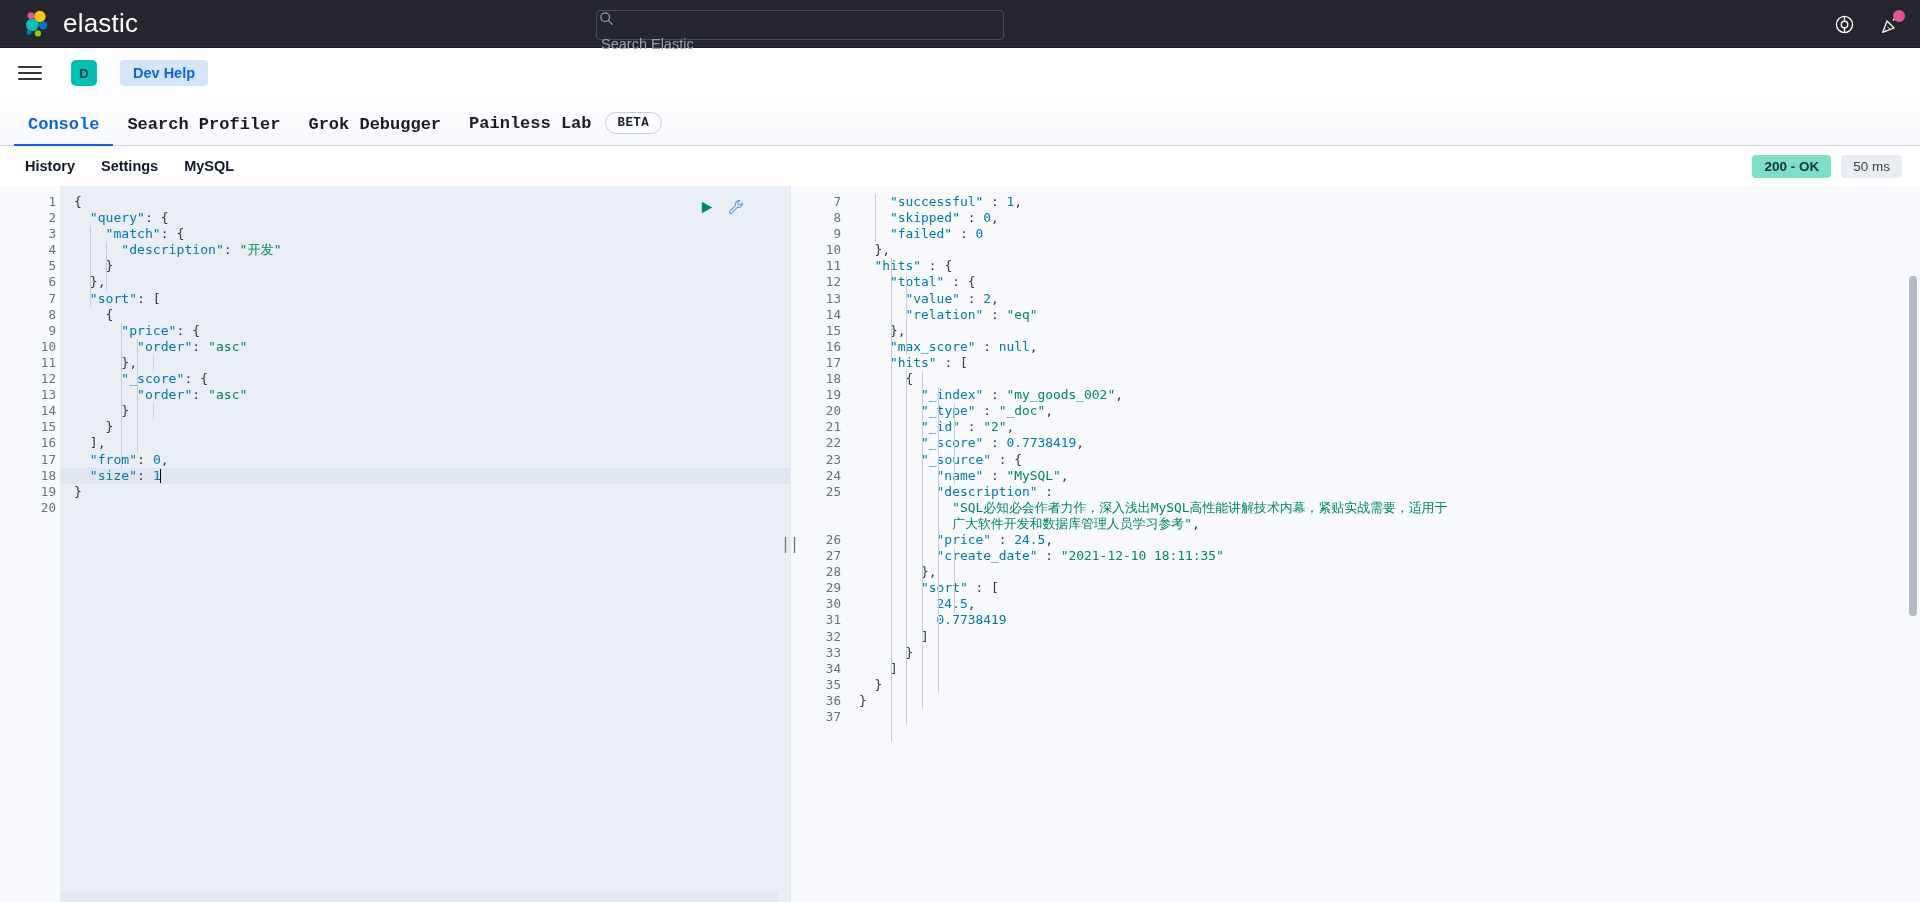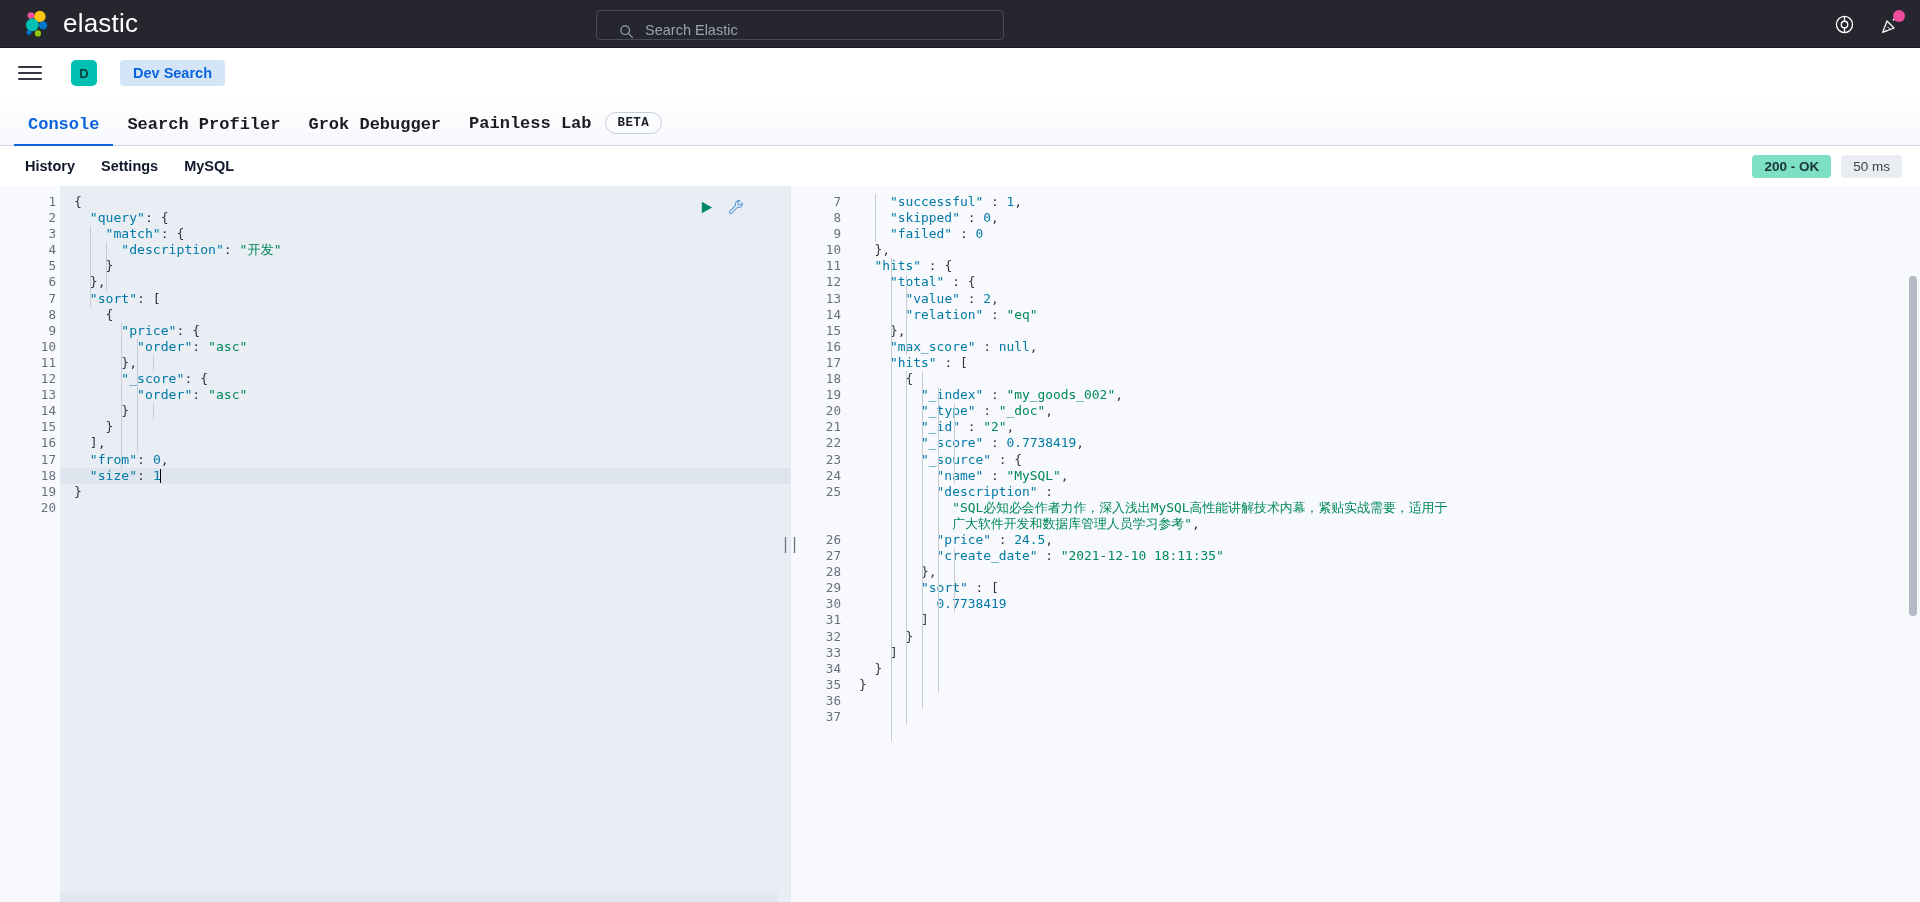--- a/index.html
+++ b/index.html
@@ -37,23 +37,24 @@
     left: 596px;
     top: 10px;
     width: 408px;
     height: 30px;
   }
   #global-search {
     width: 100%; height: 100%;
     background: #25262e;
     border: 1px solid #4a4c54;
     border-radius: 4px;
-    display: flex; align-items: flex-end;
-    padding-left: 22px;
+    display: flex; align-items: flex-start;
+    padding-left: 2px;
     gap: 9px;
+    flex-direction: column;
   }
   #global-search svg { flex: 0 0 auto; }
   #global-search-input {
     background: transparent;
     border: none; outline: none;
     color: #98a2b3;
     font-size: 14.5px;
     font-family: "Liberation Sans", sans-serif;
     width: 100%;
   }
@@ -377,21 +378,21 @@
   </div>
 </div>
 
 <div id="breadcrumb-bar">
   <button id="hamburger-button">
     <span></span>
       <span></span>
       <span></span>
   </button>
   <div id="space-avatar">D</div>
-  <div id="breadcrumb-crumb">Dev Search</div>
+  <div id="breadcrumb-crumb">Dev Help</div>
 </div>
 
 <div id="tabs-bar">
   <button class="tab active">
     <span>Console</span>
   </button>
   <button class="tab">
     <span>Search Profiler</span>
   </button>
   <button class="tab">
@@ -555,20 +556,21 @@
         <div class="line"><span class="k-punc">        </span><span class="k-key">"_score"</span><span class="k-punc"> : </span><span class="k-num">0.7738419</span><span class="k-punc">,</span></div>
         <div class="line"><span class="k-punc">        </span><span class="k-key">"_source"</span><span class="k-punc"> : {</span></div>
         <div class="line"><span class="k-punc">          </span><span class="k-key">"name"</span><span class="k-punc"> : </span><span class="k-str">"MySQL"</span><span class="k-punc">,</span></div>
         <div class="line"><span class="k-punc">          </span><span class="k-key">"description"</span><span class="k-punc"> :</span></div>
         <div class="line"><span class="k-punc">            </span><span class="k-str">"SQL必知必会作者力作，深入浅出MySQL高性能讲解技术内幕，紧贴实战需要，适用于</span></div>
         <div class="line"><span class="k-punc">            </span><span class="k-str">广大软件开发和数据库管理人员学习参考"</span><span class="k-punc">,</span></div>
         <div class="line"><span class="k-punc">          </span><span class="k-key">"price"</span><span class="k-punc"> : </span><span class="k-num">24.5</span><span class="k-punc">,</span></div>
         <div class="line"><span class="k-punc">          </span><span class="k-key">"create_date"</span><span class="k-punc"> : </span><span class="k-str">"2021-12-10 18:11:35"</span></div>
         <div class="line"><span class="k-punc">        },</span></div>
         <div class="line"><span class="k-punc">        </span><span class="k-key">"sort"</span><span class="k-punc"> : [</span></div>
+        <div class="line"><span class="k-punc">          </span><span class="k-num">24.5</span><span class="k-punc">,</span></div>
         <div class="line"><span class="k-punc">          </span><span class="k-num">0.7738419</span></div>
         <div class="line"><span class="k-punc">        ]</span></div>
         <div class="line"><span class="k-punc">      }</span></div>
         <div class="line"><span class="k-punc">    ]</span></div>
         <div class="line"><span class="k-punc">  }</span></div>
         <div class="line"><span class="k-punc">}</span></div>
         <div class="line"><span class="k-punc"></span></div>
       </div>
     <div id="resp-vscroll"></div>
   </div>

